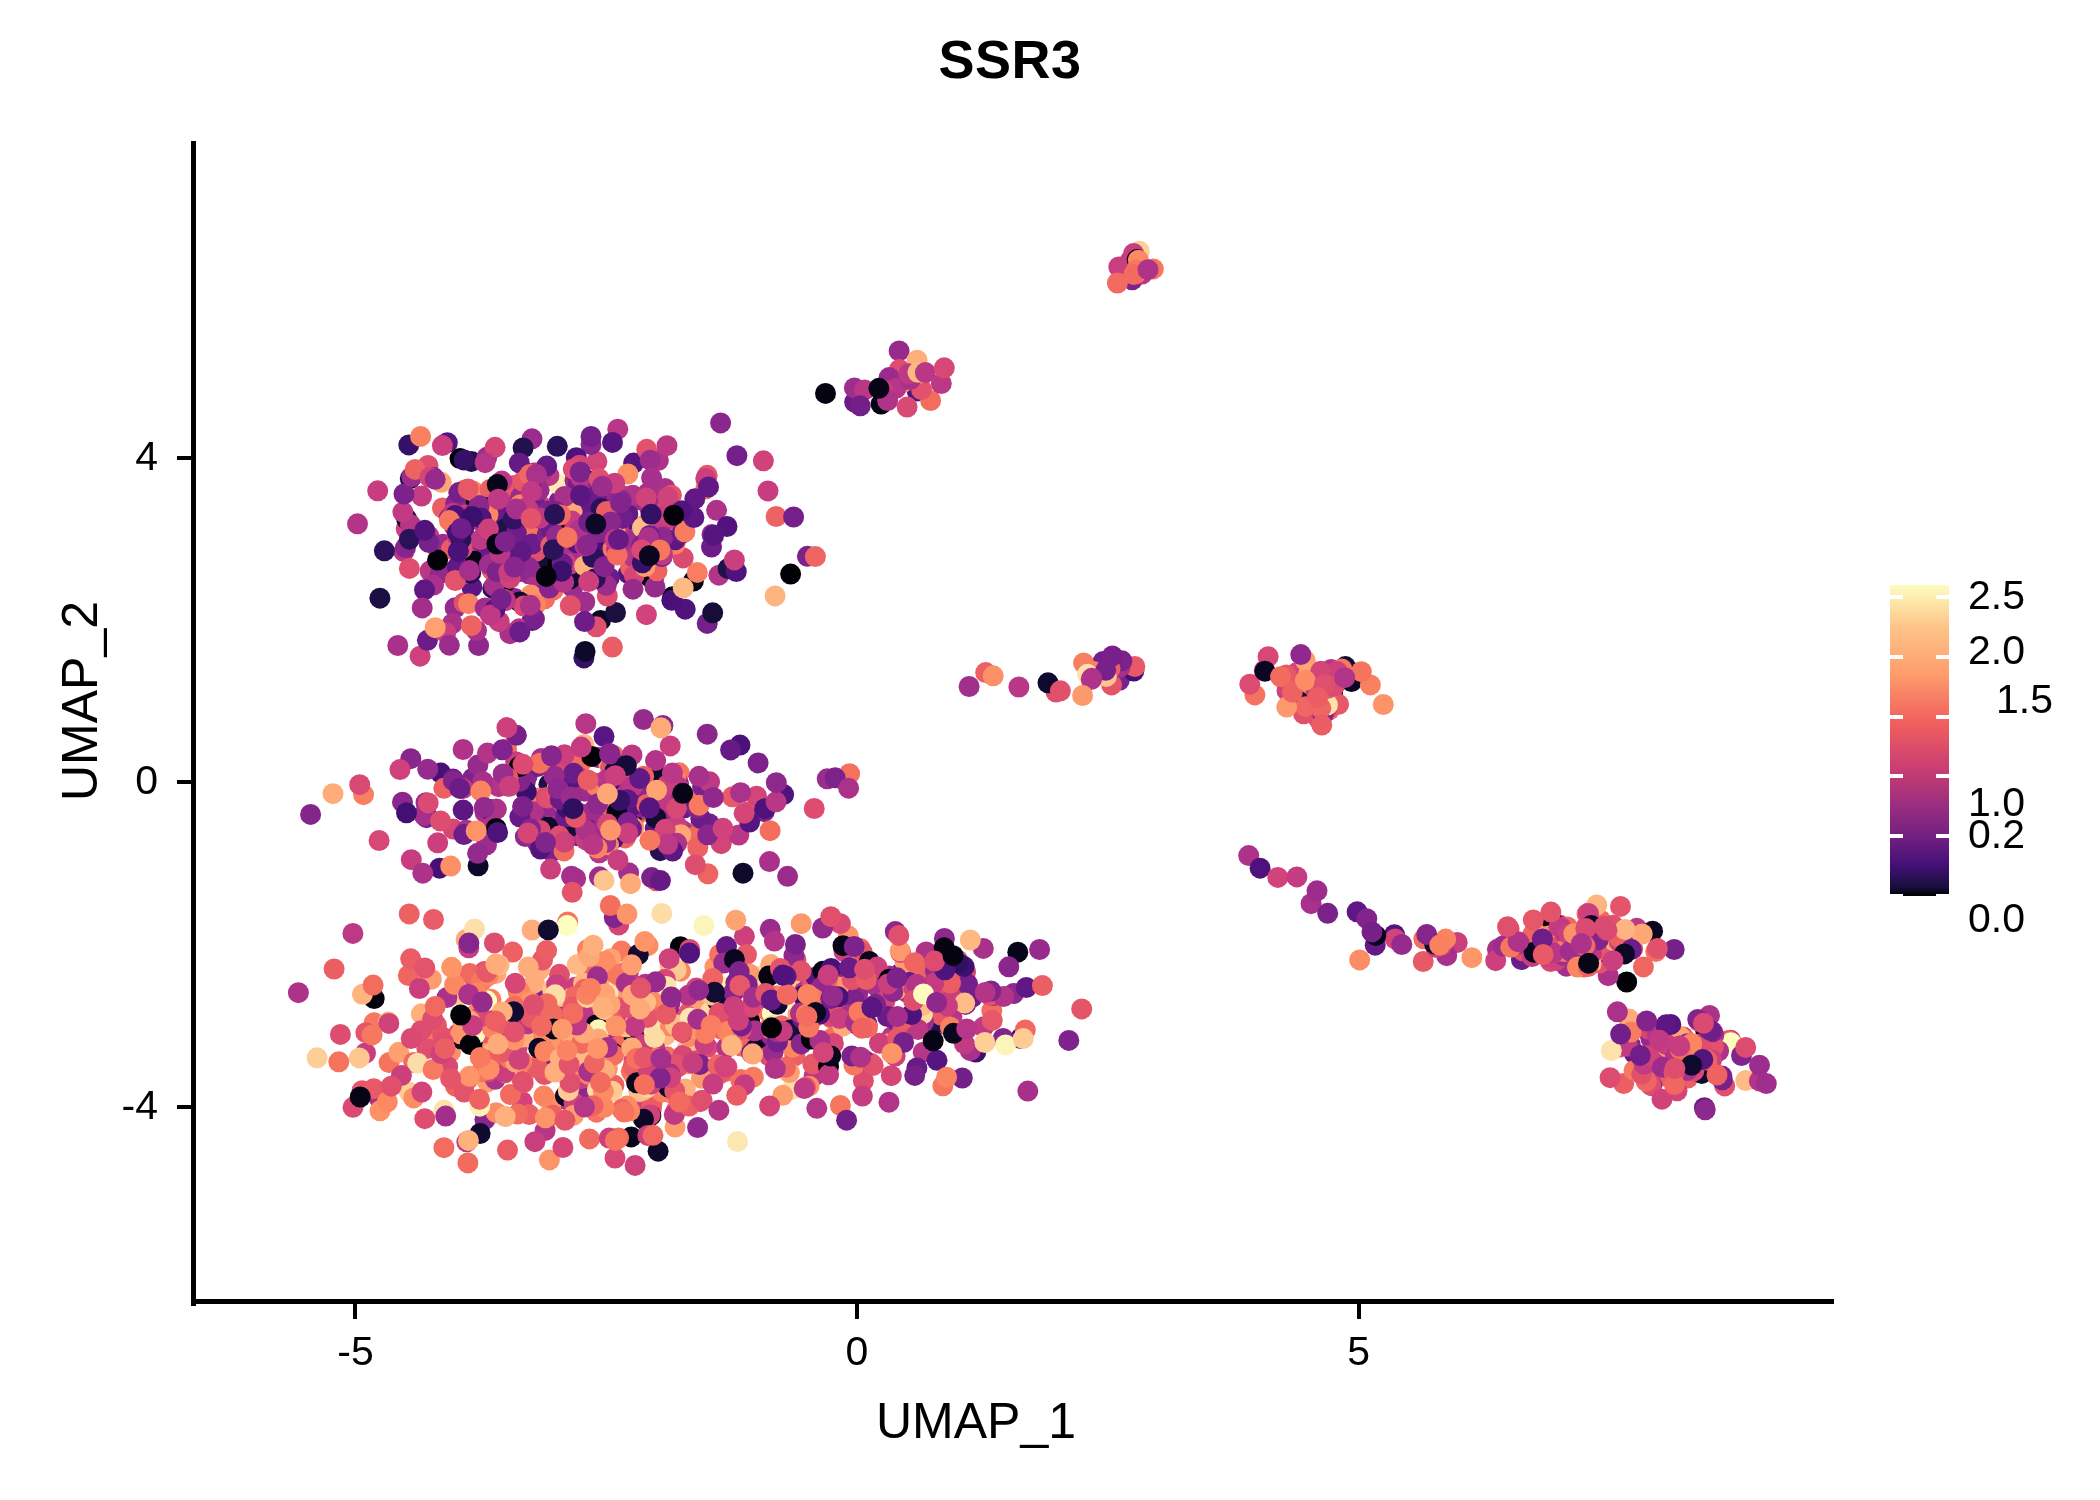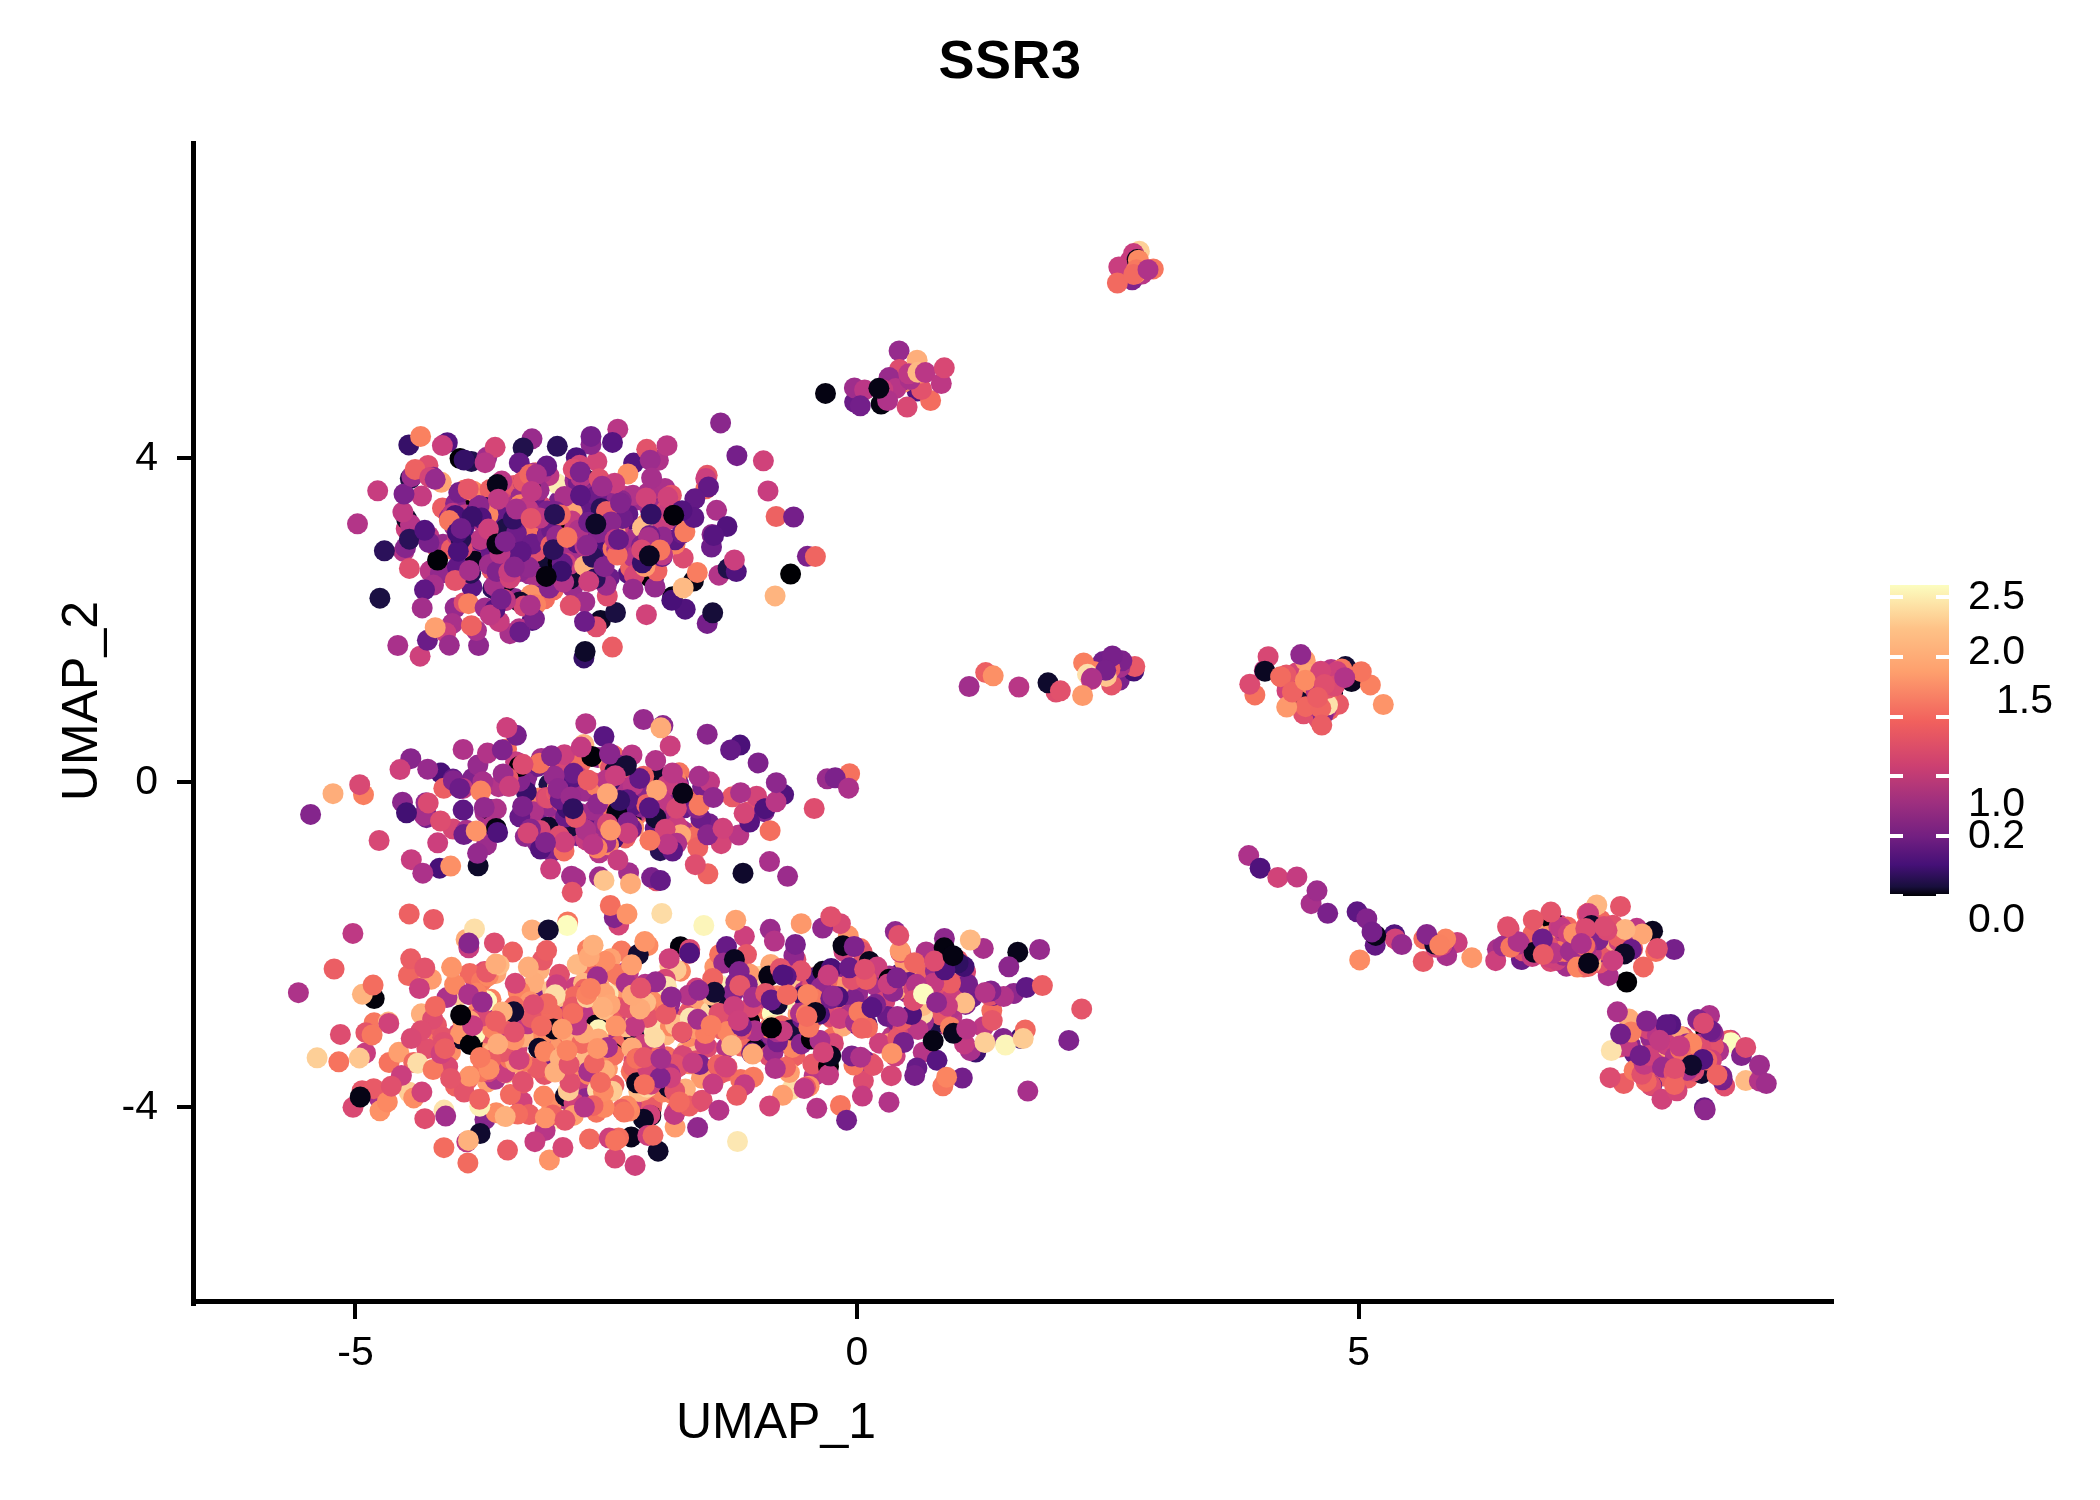--- a/index.html
+++ b/index.html
@@ -72,21 +72,21 @@
     text-align:center;
     width:120px;
     white-space:nowrap;
   }
 
   
   .axis-title-x{
     position:absolute;
     left:676px; top:1392px;
     width:400px;
-    text-align:left;
+    text-align:right;
     font-size:50px;
     color:#000000;
   }
   .axis-title-y{
     position:absolute;
     left:-120px; top:672px;
     width:400px;
     text-align:center;
     font-size:50px;
     color:#000000;

